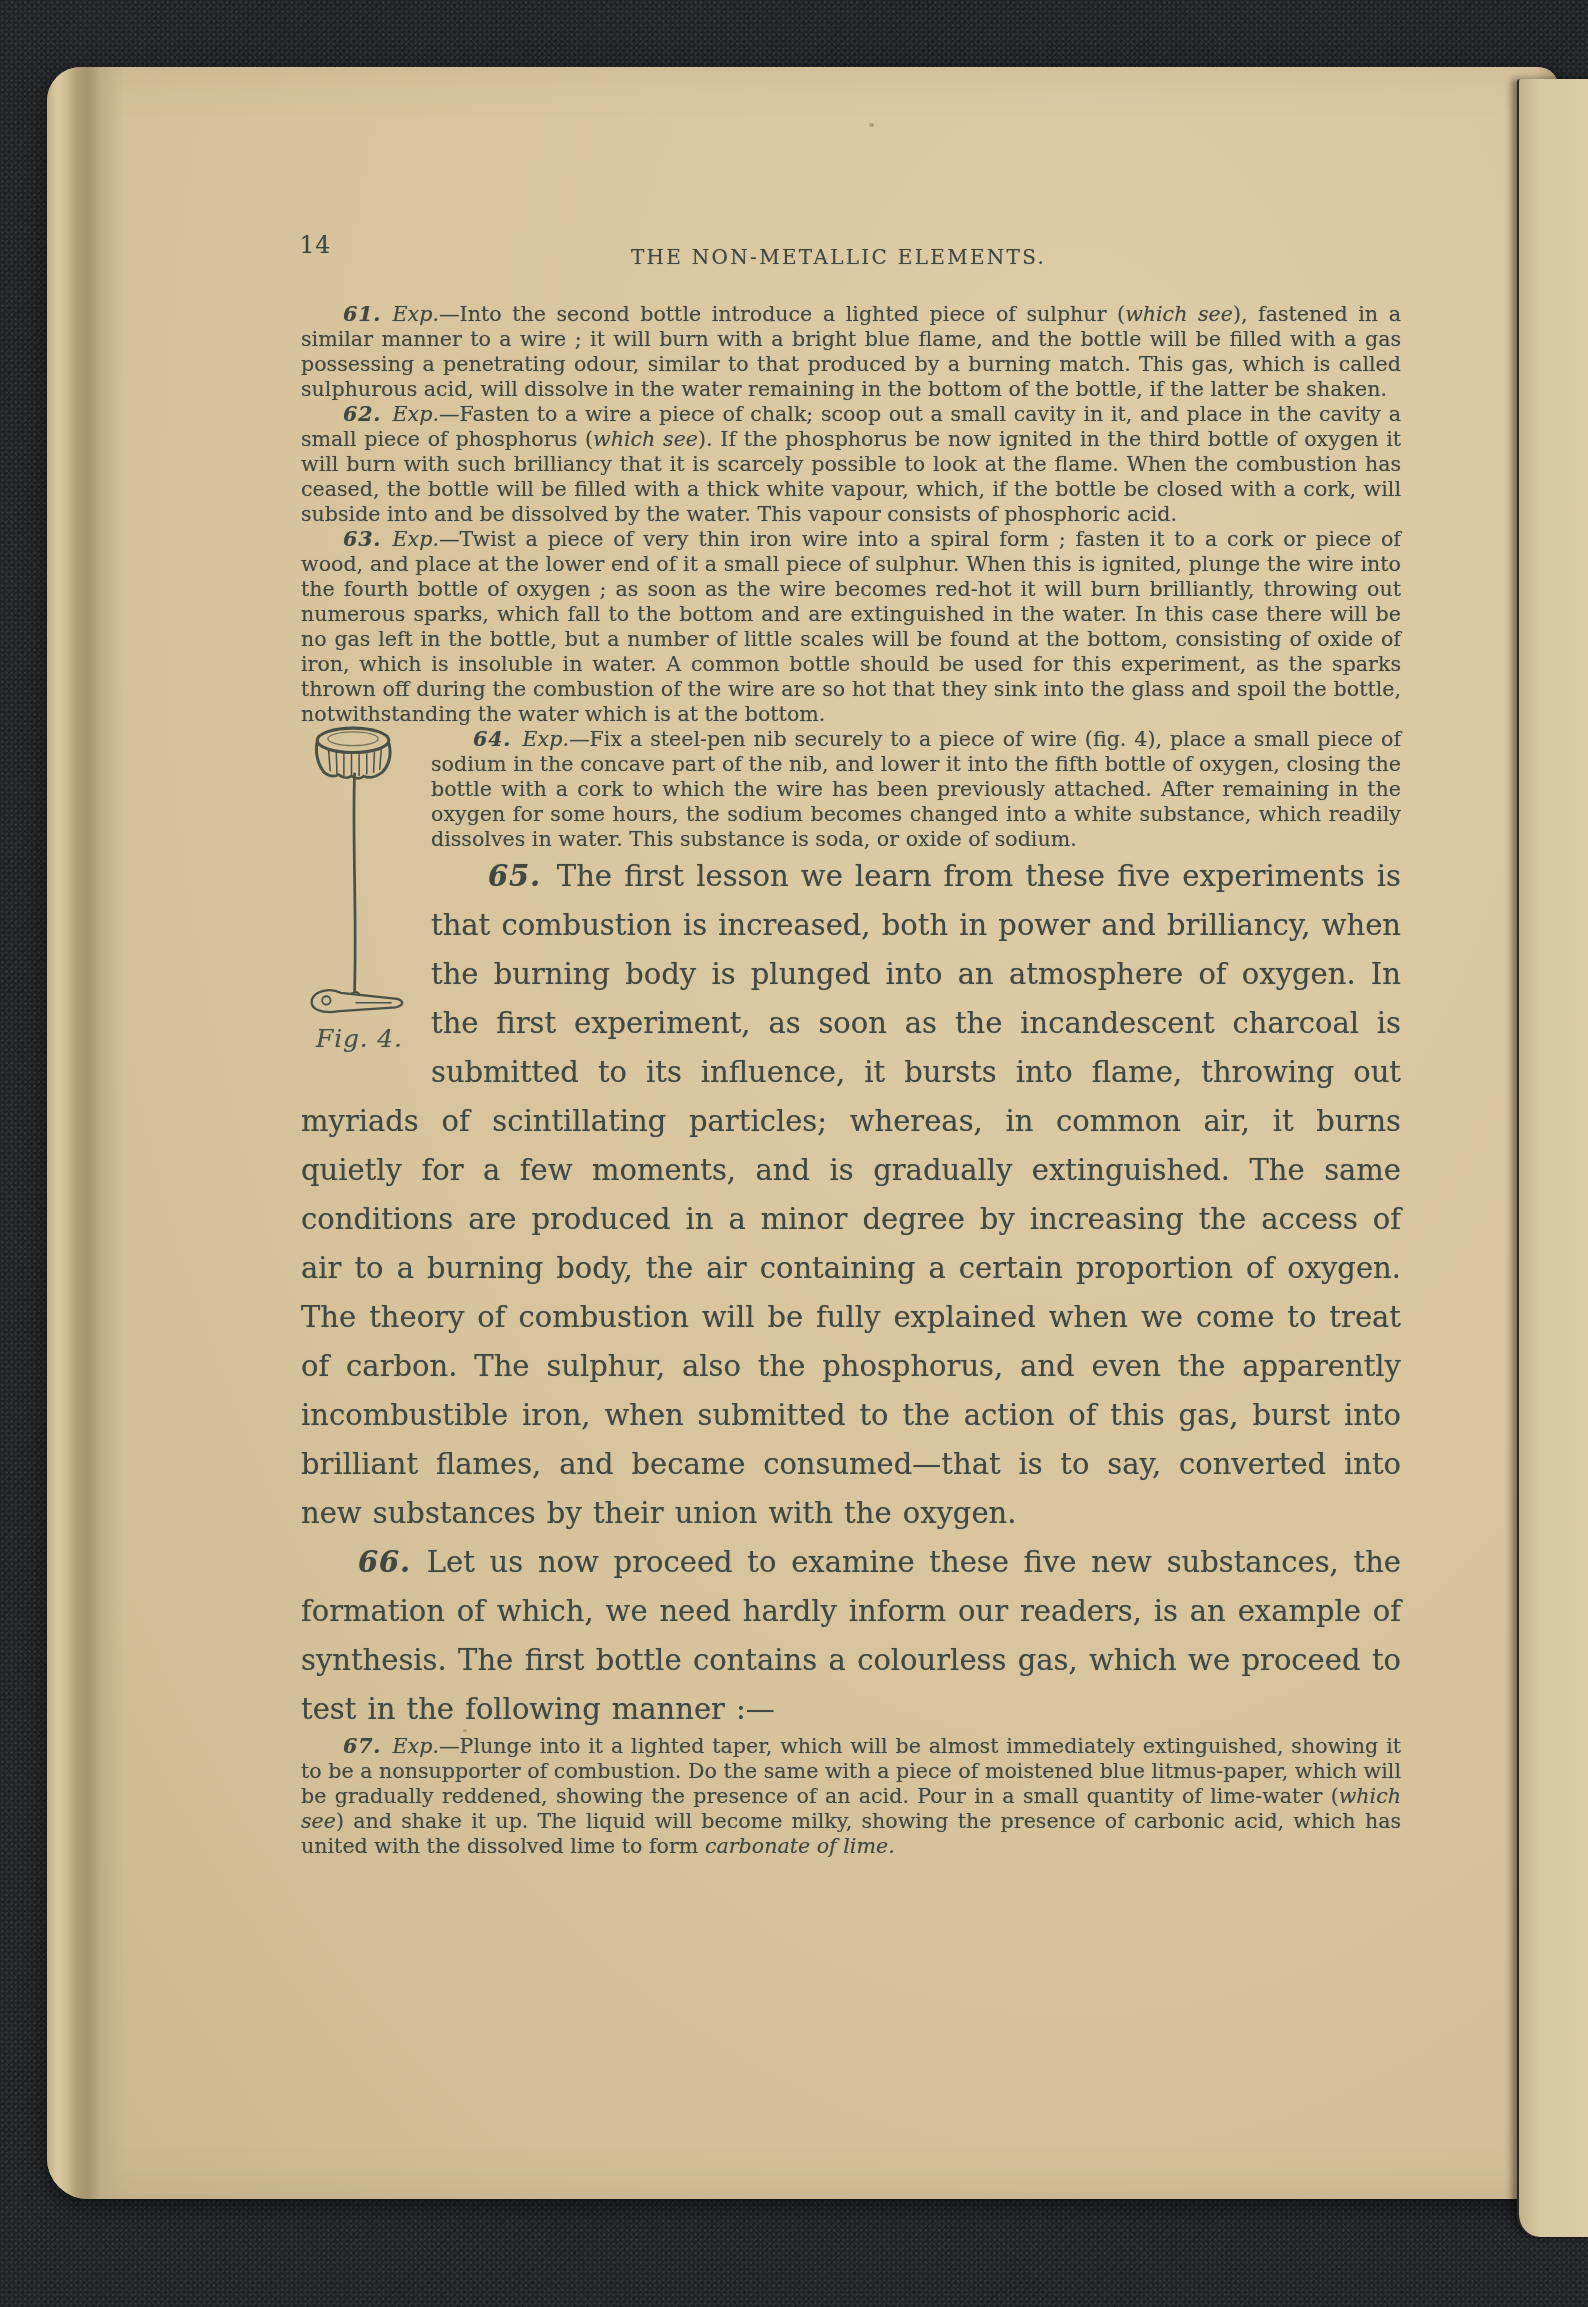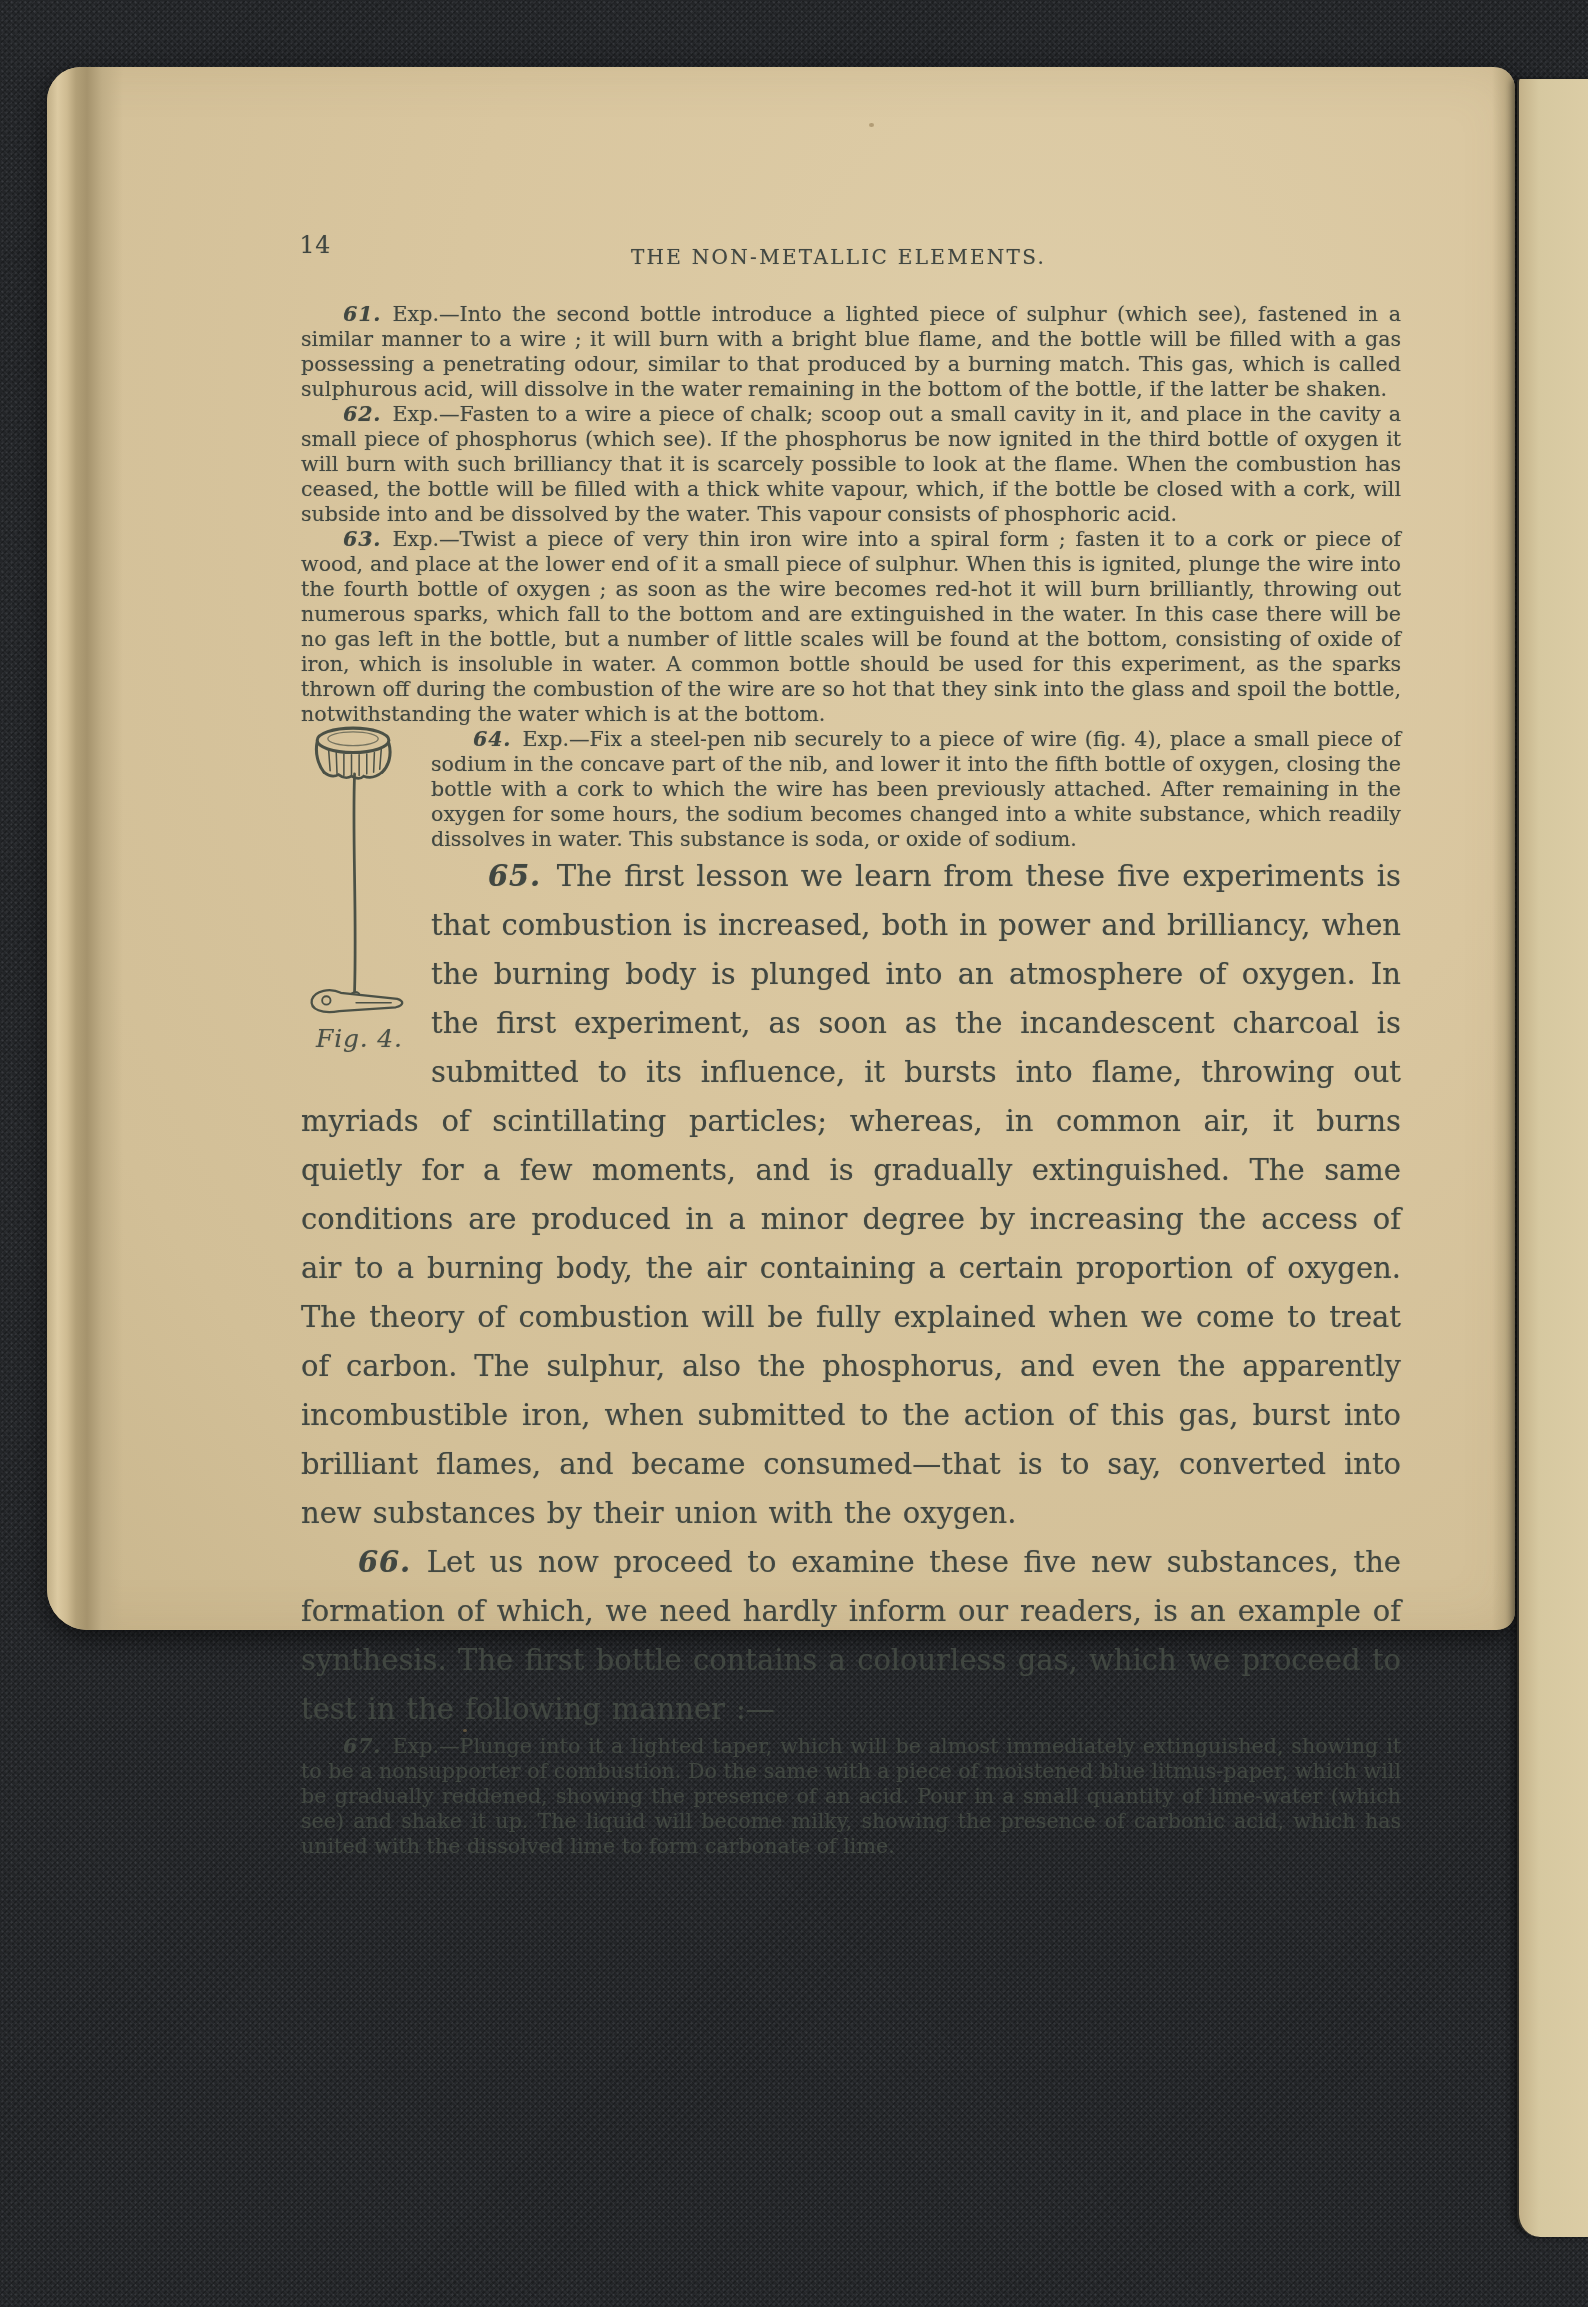--- a/index.html
+++ b/index.html
@@ -18,25 +18,26 @@
     background-size: auto, auto, 4.6px 4.6px;
   }
   :root {
     --ink: #414741;
     --paper: #d8c59e;
   }
   
   .book-page {
     position: absolute;
     left: 47px; top: 67px;
-    width: 1468px; height: 1563px;
+    width: 1468px; height: 2132px;
     border-radius: 34px 21.3px 18.3px 41px;
     background:
       radial-gradient(ellipse at 68% 22%, #decda8 0%, #d9c69f 42%, #d2bf97 78%, #c9b68d 100%);
     box-shadow: 0 6.1px 26px rgba(0,0,0,0.6), inset 0 0 53px rgba(130,105,65,0.16);
+    padding-left: 44px;
   }
   .page-left-edge {
     position: absolute; left: 0; top: 0; bottom: 0; width: 76px;
     border-radius: 34px 0 0 41px;
     background: linear-gradient(90deg,
       #c1af87 0px, #dccaa2 10.7px, #cebb92 20px,
       #b2a078 29px, #a5936d 40px, #bfad86 55px,
       rgba(216,197,158,0) 76px);
   }
   .page-right-shade {
@@ -74,21 +75,21 @@
     font-size: 20px; letter-spacing: 2.3px; white-space: nowrap;
   }
   p.para { margin: 0; text-align: justify; }
   p.small-para { font-size: 20.6px; line-height: 25px; text-indent: 42px; }
   p.large-para { font-size: 29px; line-height: 49px; text-indent: 57px; word-spacing: 1.9px; }
   [data-name="paragraph-62"], [data-name="paragraph-63"], [data-name="paragraph-64"] { margin-top: 5.3px; }
   [data-name="paragraph-65"] { margin-top: 27px; }
   [data-name="paragraph-66"] { margin-top: 18.3px; }
   [data-name="paragraph-67"] { margin-top: 35px; }
   [data-name="paragraph-68"] { margin-top: 30.5px; }
-  .it { }
+  .it { font-style: italic; }
   .num { font-weight: 700; margin-right: 0.55em; letter-spacing: 0.8px; font-style: italic; }
 
   
   .fig-float {
     float: left;
     width: 130px; height: 342px;
     position: relative;
     margin: -4.6px 0 0 0;
   }
   .fig-float svg { display: block; }

